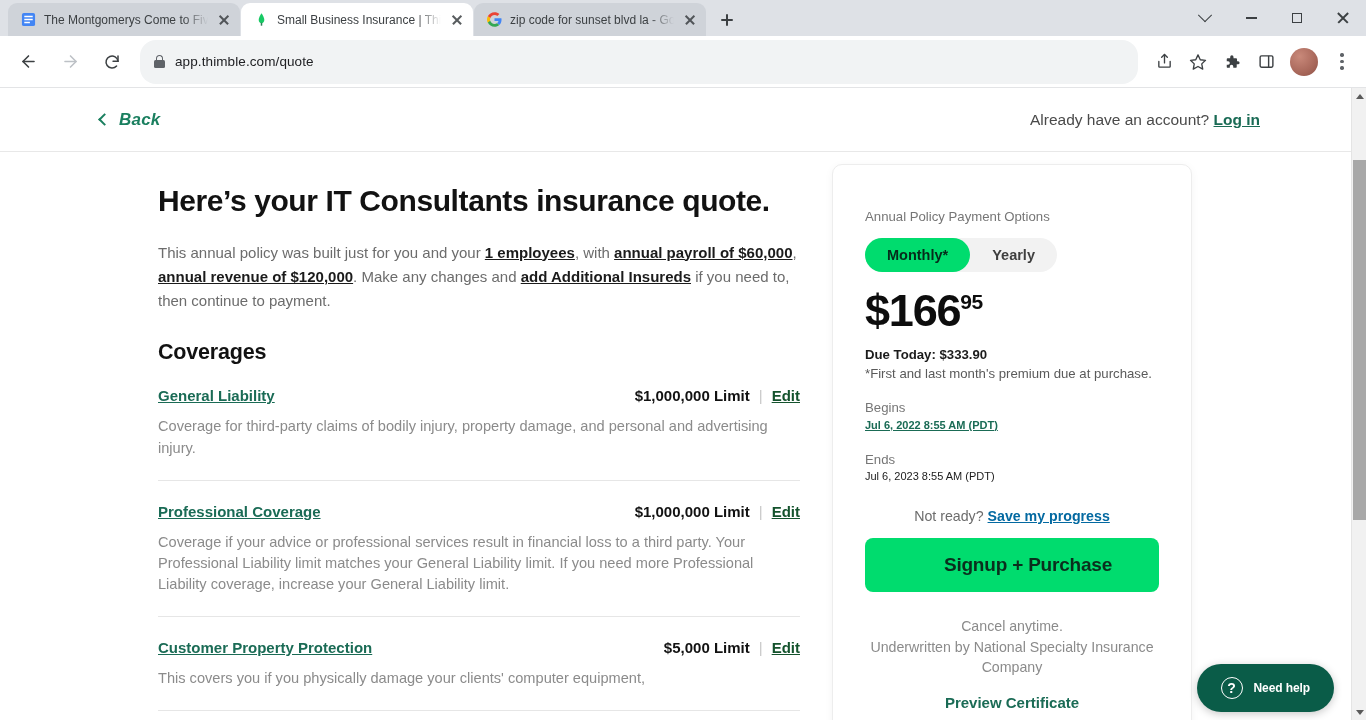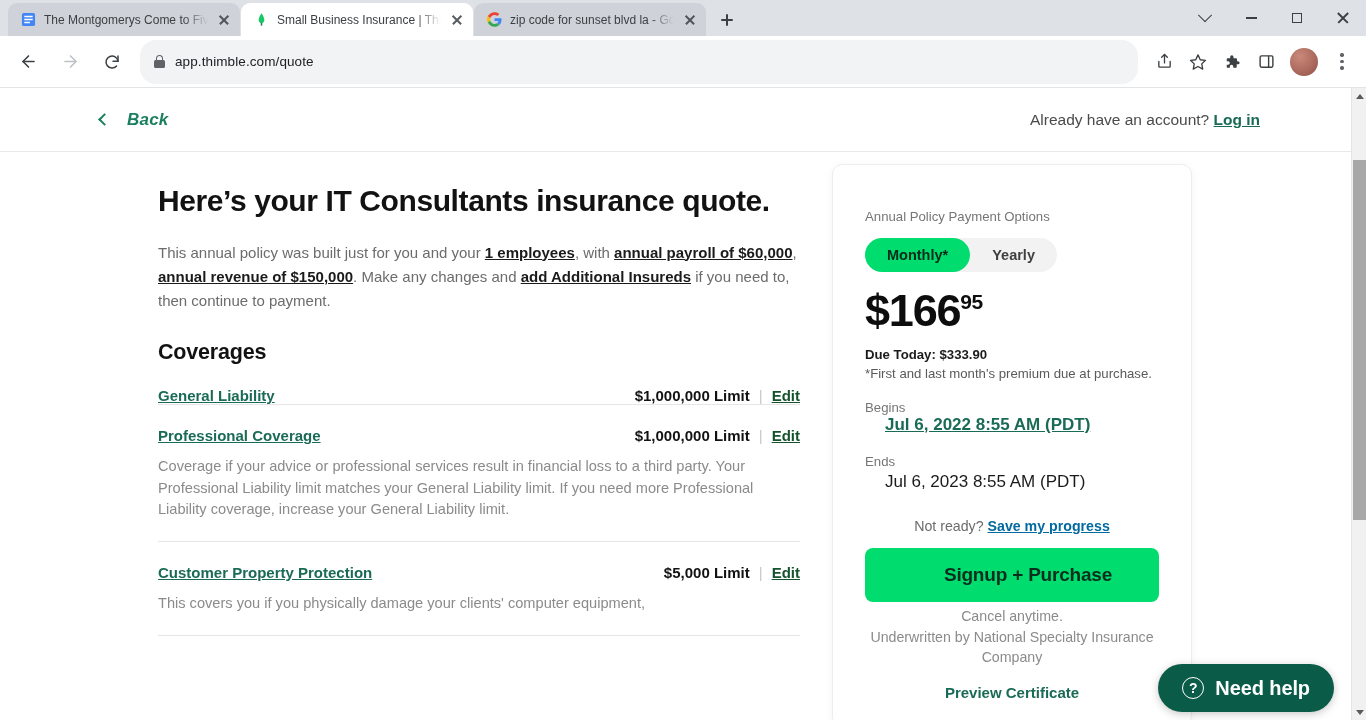--- a/index.html
+++ b/index.html
@@ -91,21 +91,21 @@
   
   .viewport {
     position: absolute; left: 0; top: 88px; width: 1366px; height: 632px;
     background: #ffffff; overflow: hidden;
   }
   .page-header {
     height: 64px; border-bottom: 1px solid #e8e8e8;
     display: flex; align-items: center; justify-content: space-between;
     padding: 0 106px 0 100px;
   }
-  .back-link { display: flex; align-items: center; gap: 18px; color: #1a7f5f; }
+  .back-link { display: flex; align-items: center; gap: 10px; color: #1a7f5f; }
   .back-chevron { width: 9px; height: 9px; border-left: 2.4px solid #1a7f5f; border-bottom: 2.4px solid #1a7f5f; transform: rotate(45deg); }
   .back-text { font-size: 17px; font-weight: 600; color: #1a7f5f; font-style: italic; letter-spacing: .2px; }
   .acct { font-size: 15.5px; color: #4a4a4a; }
   .acct a { color: #1a6b55; text-decoration: underline; font-weight: 600; }
 
   .content { display: flex; padding: 0; height: 568px; }
   .left-col { width: 800px; padding: 32px 0 0 158px; }
   .h1 {
     font-size: 30px; font-weight: 700; color: #121212; letter-spacing: -0.4px;
     line-height: 1.15;
@@ -144,30 +144,30 @@
     color: #3f3f3f;
   }
   .toggle-opt.active { background: #00dc6e; color: #062b1b; }
   .price { margin-top: 16px; display: flex; align-items: flex-start; }
   .price-main { font-size: 45px; font-weight: 800; color: #0d0d0d; letter-spacing: -1.2px; line-height: 1; }
   .price-cents { font-size: 21px; font-weight: 800; color: #0d0d0d; margin-top: 2px; letter-spacing: -.4px; }
   .due-today { margin-top: 14px; font-size: 13.2px; font-weight: 700; color: #1b1b1b; }
   .fine-print { margin-top: 4px; font-size: 13.2px; color: #5a5a5a; }
   .date-block { margin-top: 19px; }
   .date-label { font-size: 13.2px; color: #767676; }
-  .date-value { margin-top: 3px; font-size: 17px; color: #1b1b1b; margin-left: 20px; }
+  .date-value { margin-top: 3px; font-size: 11px; color: #1b1b1b; }
   .date-value.link { color: #1a6b55; text-decoration: underline; font-weight: 600; }
   .not-ready { margin-top: 26px; text-align: center; font-size: 14.2px; color: #6c6c6c; }
   .not-ready a { color: #0369a1; text-decoration: underline; font-weight: 700; }
   .cta {
     margin-top: 14px; width: 100%; height: 54px; border: none; border-radius: 8px;
     background: #00dc6e; color: #0a2e1d; font-size: 19px; font-weight: 700;
     font-family: "Liberation Sans", sans-serif; letter-spacing: -.2px; padding-left: 32px;
   }
-  .disclaimer { margin-top: 4px; text-align: center; font-size: 14.2px; line-height: 1.45; color: #8b8b8b; }
+  .disclaimer { margin-top: 24px; text-align: center; font-size: 14.2px; line-height: 1.45; color: #8b8b8b; }
   .preview-cert { margin-top: 16px; text-align: center; font-size: 15px; font-weight: 700; color: #1a6b55; }
 
   
   .scrollbar {
     position: absolute; right: 0; top: 88px; width: 15px; height: 632px;
     background: #f1f1f1; border-left: 1px solid #e4e4e4;
   }
   .sb-arrow { width: 15px; height: 16px; display: flex; align-items: center; justify-content: center; }
   .sb-arrow i { width: 0; height: 0; border-left: 4px solid transparent; border-right: 4px solid transparent; }
   .sb-up i { border-bottom: 5px solid #5a5a5a; }
@@ -178,21 +178,21 @@
   
   .chat-widget {
     position: absolute; right: 32px; bottom: 8px;
     height: 48px; padding: 0 24px; border-radius: 24px; background: #0a5c48;
     display: flex; align-items: center; gap: 11px;
     box-shadow: 0 2px 8px rgba(0,0,0,.22);
   }
   .q-icon { width: 22px; height: 22px; border-radius: 50%; border: 1.8px solid #fff;
     display:flex; align-items:center; justify-content:center;
     font-size: 14px; font-weight: 700; color: #fff; line-height: 1; }
-  .chat-label { font-size: 20px; font-weight: 700; color: #fff; letter-spacing: -.1px; }
+  .chat-label { font-size: 12px; font-weight: 700; color: #fff; letter-spacing: -.1px; }
 </style>
 </head>
 <body>
 
 <div class="browser">
 
   <div class="tabstrip">
 
     <div class="tab">
       <span class="favicon">
@@ -322,34 +322,35 @@
         <a href="#">Log in</a>
       </div>
     </div>
 
     <div class="content">
 
       <div class="left-col">
         <h1 class="h1">Here’s your IT Consultants insurance quote.</h1>
 
         <p class="lede">
-          <span>This annual policy was built just for you and your </span><a href="#">1 employees</a><span>, with </span><a href="#">annual payroll of $60,000</a><span>, </span><a href="#">annual revenue of $150,000</a><span>. Make any changes and </span><a href="#">add Additional Insureds</a><span> if you need to, then continue to payment.</span>
+          <span>This annual policy was built just for you and your </span><a href="#">1 employees</a><span>, with </span><a href="#">annual payroll of $60,000</a><span>, </span><a href="#">annual revenue of $120,000</a><span>. Make any changes and </span><a href="#">add Additional Insureds</a><span> if you need to, then continue to payment.</span>
         </p>
 
         <h2 class="h2">Coverages</h2>
 
         <div class="coverage">
           <div class="cov-row">
             <a href="#" class="cov-name">General Liability</a>
             <span class="cov-right">
               <span class="cov-limit">$1,000,000 Limit</span>
               <span class="cov-sep">|</span>
               <a href="#" class="cov-edit">Edit</a>
             </span>
           </div>
+          <p class="cov-desc">Coverage for third-party claims of bodily injury, property damage, and personal and advertising injury.</p>
         </div>
 
         <div class="coverage">
           <div class="cov-row">
             <a href="#" class="cov-name">Professional Coverage</a>
             <span class="cov-right">
               <span class="cov-limit">$1,000,000 Limit</span>
               <span class="cov-sep">|</span>
               <a href="#" class="cov-edit">Edit</a>
             </span>

